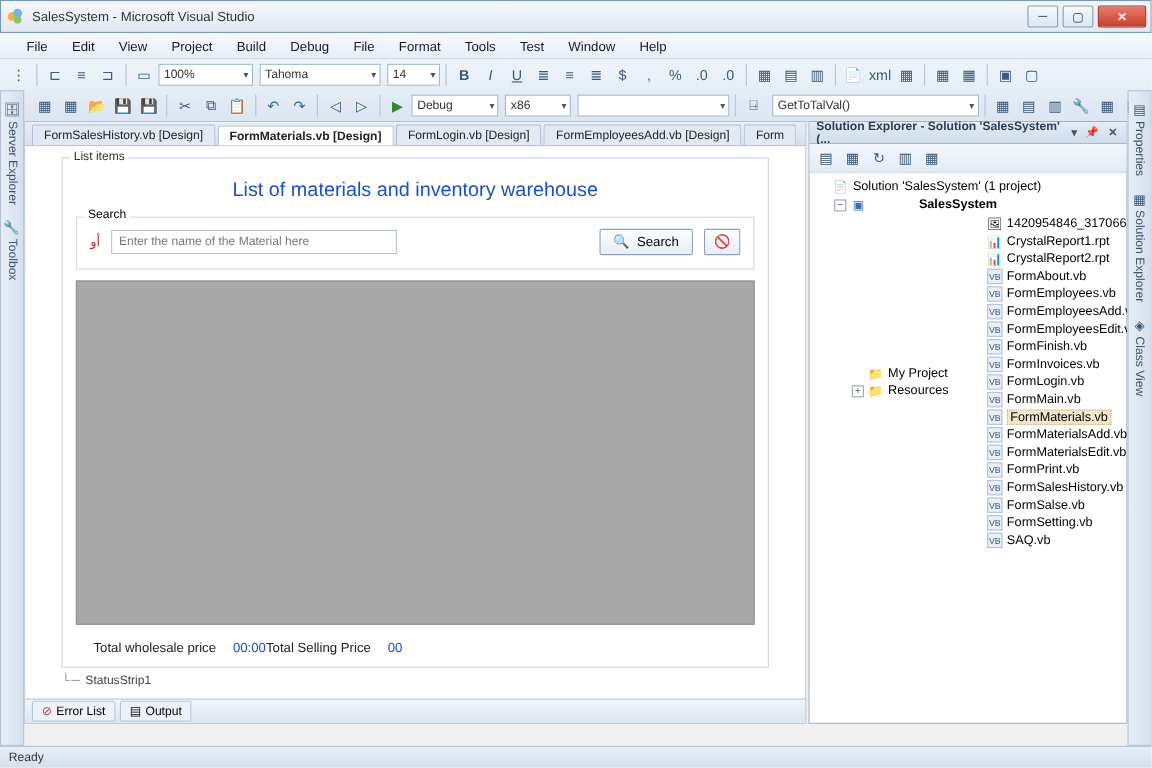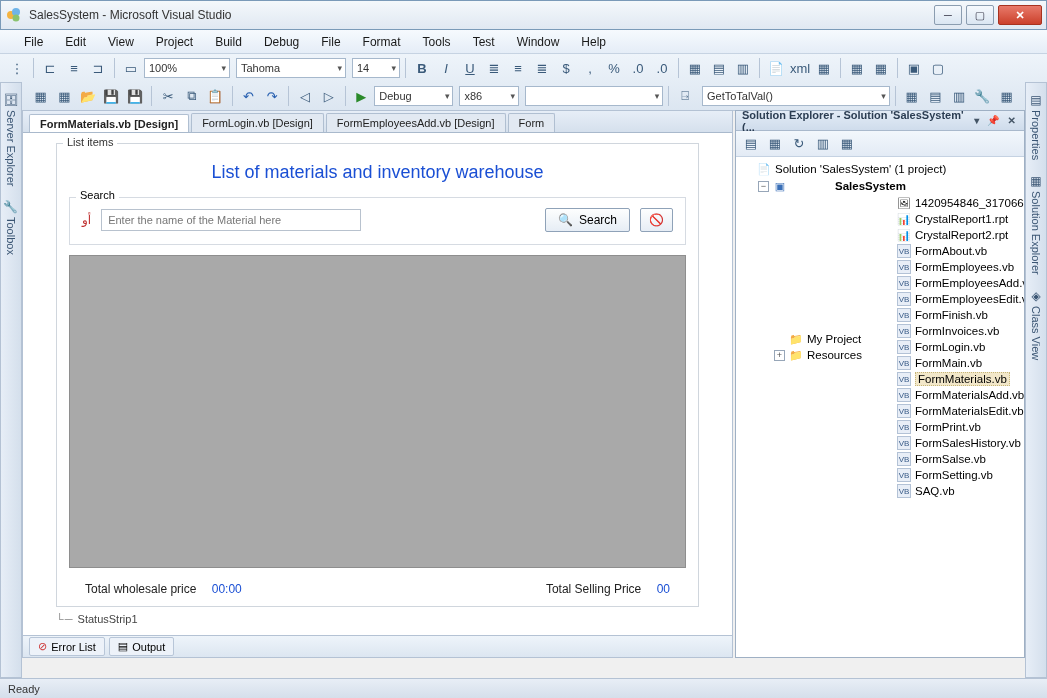--- a/index.html
+++ b/index.html
@@ -49,21 +49,21 @@
   
   .search-group { border:1px solid #d6dbe2; padding:10px 12px 12px; margin:0 4px 10px; position:relative; }
   .search-group .sg-label { position:absolute; top:-9px; left:6px; background:#fff; padding:0 4px; font-size:11px; }
   .search-row { display:flex; align-items:center; gap:10px; }
   .inp { height:22px; border:1px solid #b8c2ce; background:#fff; font-size:11px; color:#777; padding:0 6px; display:flex; align-items:center; }
   .or { color:#c03030; font-size:12px; font-family: serif; }
   .btn { height:24px; border:1px solid #8fa2b8; background:linear-gradient(#fdfefe,#e6edf5); padding:0 12px; display:flex; align-items:center; gap:6px; font-size:12px; border-radius:2px;}
   
   .grid-area { flex:1; background:#a9a9a9; border:1px solid #8e8e8e; margin: 0 4px 10px; }
   
-  .totals { display:flex; justify-content:space-between; padding: 4px 20px 2px; font-size:12px; }
+  .totals { display:flex; padding: 4px 20px 2px; font-size:12px; }
   .totals .lbl { color:#222; }
   .totals .val { color:#1a4fd4; margin-left:12px; }
   
   .statusstrip { display:flex; align-items:center; gap:4px; font-size:11px; color:#444; margin-top:6px; }
   .statusstrip .dots { color:#888; letter-spacing:1px; }
   
   
   .bottom-tabs { height: 22px; display:flex; align-items:center; gap:4px; background:linear-gradient(#eef4fa,#dce6f1); border-top:1px solid #b4c2d4; padding:0 6px; }
   .btab { display:flex; align-items:center; gap:4px; padding:2px 8px; font-size:11px; border:1px solid #b8c6d8; background:#edf2f9; border-radius:2px;}
   
@@ -225,20 +225,21 @@
     </div>
   <div class="rail-item">
       <span class="rail-icon">◈</span>
       <span>Class View</span>
     </div>
 </div>
 
 <div class="workarea">
   <div class="editor-col">
     <div class="tabstrip" id="tabstrip">
+        <div class="tab">FormSalesHistory.vb [Design]</div>
         <div class="tab active">FormMaterials.vb [Design]</div>
         <div class="tab">FormLogin.vb [Design]</div>
         <div class="tab">FormEmployeesAdd.vb [Design]</div>
         <div class="tab">Form</div>
       </div>
 
     <div class="designer">
       <div class="groupbox">
         <span class="gb-label">List items</span>
         <div class="list-title">List of materials and inventory warehouse</div>

